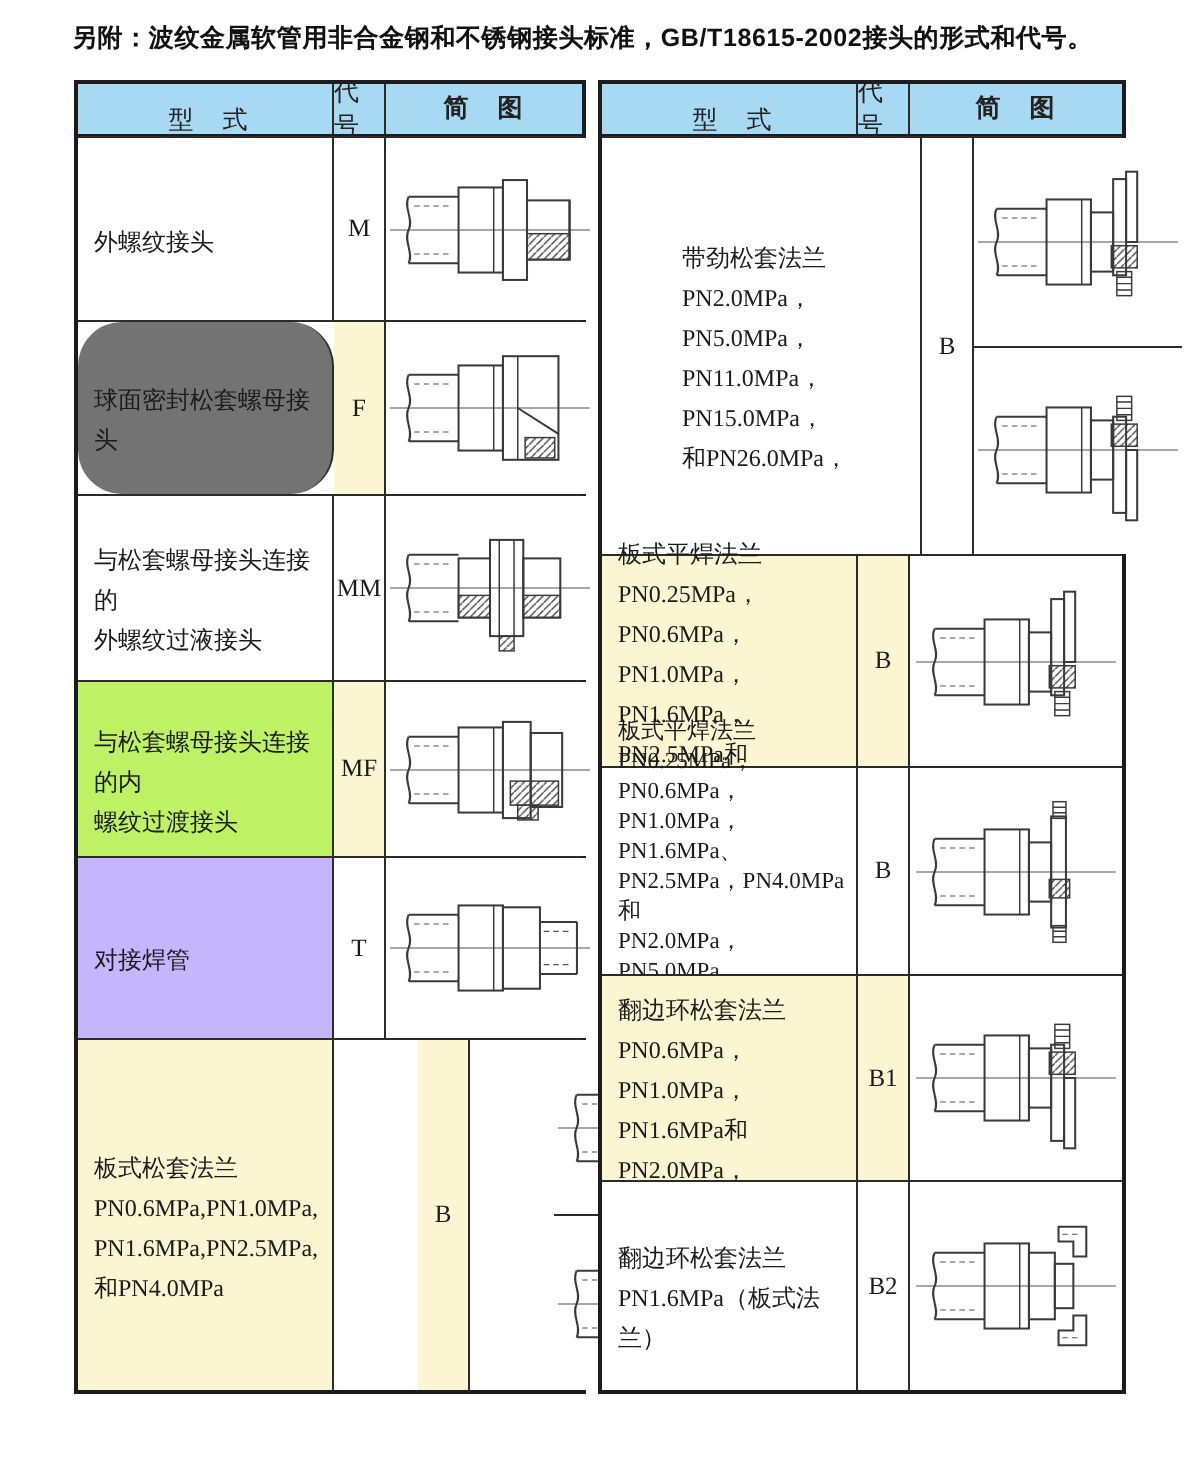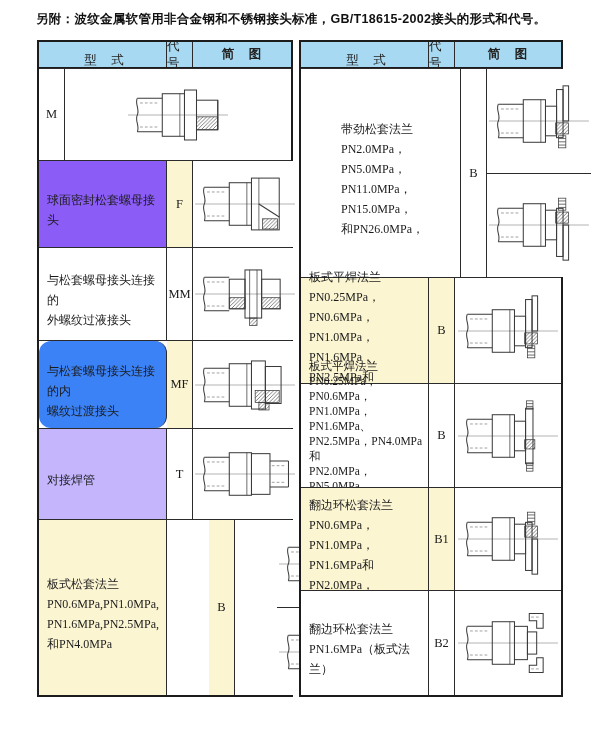--- a/index.html
+++ b/index.html
@@ -68,40 +68,43 @@
 
 <div class="title">另附：波纹金属软管用非合金钢和不锈钢接头标准，GB/T18615-2002接头的形式和代号。</div>
 <div id="tables">
     <div class="tbl left">
       <div class="hrow" style="background: rgb(168, 217, 242);">
         <div class="hc c-type" style="background: transparent;">型　式</div>
         <div class="hc c-code" style="background: transparent;">代号</div>
         <div class="hc c-diag" style="background: transparent;">简　图</div>
       </div>
       <div class="row" style="height: 92px; flex: 0 0 92px;">
+        <div class="c-type" style="background: rgb(255, 255, 255);">
+          <div class="type-line">外螺纹接头</div>
+        </div>
         <div class="c-code" style="background: rgb(255, 255, 255);">M</div>
         <div class="c-diag">
           <div class="subdiag">
             <svg class="fit" width="104" height="74" viewBox="0 0 110 80">
               <line class="cl" x1="1" y1="40" x2="109" y2="40"></line>
               <path class="ln" d="M11,22 C8,28 14,34 11,40 C8,46 14,52 11,58"></path>
               <path class="ln" d="M11,22 H38 M11,58 H38"></path>
               <path class="dl" d="M14,27 H34 M14,53 H34"></path>
               <rect class="ln" x="38" y="17" width="24" height="46"></rect>
               <line class="lt" x1="57" y1="17" x2="57" y2="63"></line>
               <rect class="ln" x="62" y="13" width="13" height="54"></rect>
               <rect class="ln" x="75" y="24" width="23" height="32"></rect>
               <rect class="ht" x="75" y="42" width="23" height="14"></rect>
               <line class="ln" x1="98" y1="24" x2="98" y2="56"></line>
             </svg>
           </div>
         </div>
       </div>
       <div class="row" style="height: 87px; flex: 0 0 87px;">
-        <div class="c-type" style="background: #8b5cf6;">
+        <div class="c-type" style="background: #737373; border-radius: 22px;">
           <div class="type-line">球面密封松套螺母接头</div>
         </div>
         <div class="c-code" style="background: rgb(251, 245, 210);">F</div>
         <div class="c-diag">
           <div class="subdiag">
             <svg class="fit" width="104" height="74" viewBox="0 0 110 80">
               <line class="cl" x1="1" y1="40" x2="109" y2="40"></line>
               <path class="ln" d="M11,22 C8,28 14,34 11,40 C8,46 14,52 11,58"></path>
               <path class="ln" d="M11,22 H38 M11,58 H38"></path>
               <path class="dl" d="M14,27 H34 M14,53 H34"></path>
@@ -134,21 +137,21 @@
               <line class="lt" x1="60" y1="14" x2="60" y2="66"></line>
               <line class="lt" x1="68" y1="14" x2="68" y2="66"></line>
               <rect class="ln" x="73" y="24" width="20" height="32"></rect>
               <rect class="ht" x="73" y="44" width="20" height="12"></rect>
               <rect class="ht" x="60" y="66" width="8" height="8"></rect>
             </svg>
           </div>
         </div>
       </div>
       <div class="row" style="height: 88px; flex: 0 0 88px;">
-        <div class="c-type" style="background: #3b82f6; border-radius: 12px;">
+        <div class="c-type" style="background: #bef264;">
           <div class="type-line">与松套螺母接头连接的内</div>
           <div class="type-line">螺纹过渡接头</div>
         </div>
         <div class="c-code" style="background: rgb(251, 245, 210);">MF</div>
         <div class="c-diag">
           <div class="subdiag">
             <svg class="fit" width="104" height="74" viewBox="0 0 110 80">
               <line class="cl" x1="1" y1="40" x2="109" y2="40"></line>
               <path class="ln" d="M11,22 C8,28 14,34 11,40 C8,46 14,52 11,58"></path>
               <path class="ln" d="M11,22 H38 M11,58 H38"></path>

